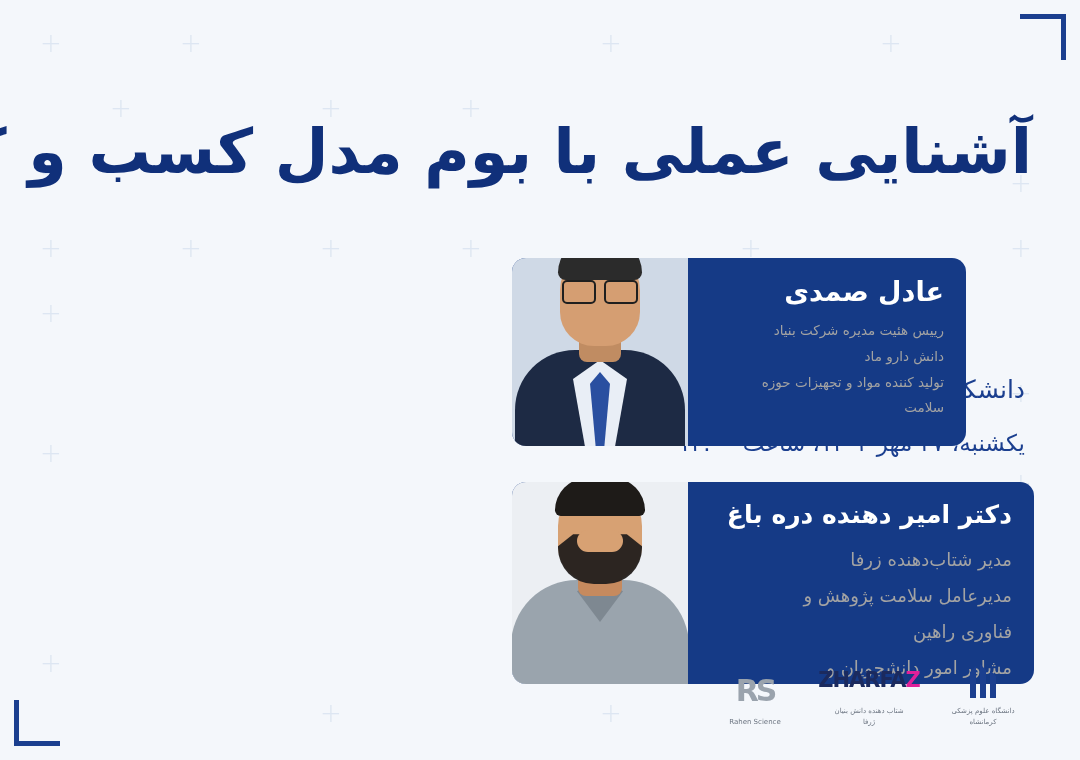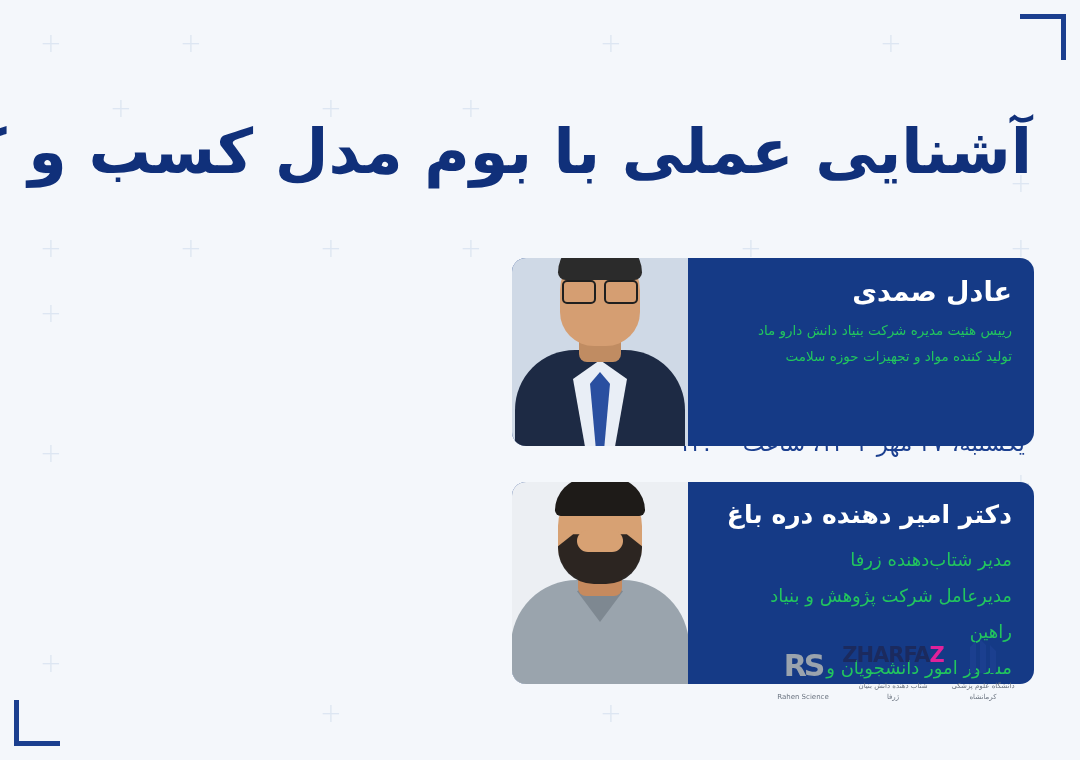--- a/index.html
+++ b/index.html
@@ -117,21 +117,21 @@
 
   
   .card {
     position: absolute;
     background: #153a86;
     border-radius: 14px;
     overflow: hidden;
     color: #fff;
     direction: rtl;
   }
-  #card-1 { top: 258px; left: 512px; width: 522px; height: 188px; }
+  #card-1 { top: 258px; left: 512px; width: 454px; height: 188px; }
   #card-2 { top: 482px; left: 512px; width: 522px; height: 202px; }
 
   .card .photo {
     position: absolute;
     top: 0; left: 0;
     width: 176px; height: 100%;
     overflow: hidden;
   }
   .card .text {
     position: absolute;
@@ -143,21 +143,21 @@
   .sp-name {
     font-size: 27px;
     font-weight: bold;
     color: #ffffff;
     margin-bottom: 10px;
     line-height: 1.2;
   }
   #card-2 .sp-name { font-size: 25px; margin-bottom: 12px; }
   .sp-role {
     font-size: 13.5px;
-    color: #22c55e;
+    color: #a3a3a3;
     line-height: 1.9;
     margin-left: 48px;
   }
   #card-2 .sp-role { font-size: 18px; line-height: 2.0; }
 
   
   .portrait { position: absolute; inset: 0; }
   .p1-bg { position:absolute; inset:0; background:#cfd9e6; }
   .p1-suit {
     position:absolute; bottom:0; left:50%; transform:translateX(-50%);
@@ -226,25 +226,25 @@
     opacity:.95;
   }
   .p2-face-gap {
     position:absolute; bottom:132px; left:50%; transform:translateX(-50%);
     width:46px; height:22px; background:#d7a173; border-radius:12px;
   }
 
   
   .logos {
     position: absolute;
-    bottom: 58px; right: 58px;
+    bottom: 33px; right: 58px;
     display: flex;
     flex-direction: row-reverse;
     align-items: flex-end;
-    gap: 12px;
+    gap: 36px;
   }
   .logo { text-align: center; width: 78px; }
   .logo .mark {
     height: 46px;
     display: flex; align-items: center; justify-content: center;
     font-weight: bold;
   }
   .logo .cap {
     font-size: 7px; color: #6b7480; margin-top: 3px; line-height: 1.5;
     direction: rtl;
@@ -329,21 +329,21 @@
         <div class="p2-neck"></div>
         <div class="p2-head"></div>
         <div class="p2-beard"></div>
         <div class="p2-face-gap"></div>
         <div class="p2-hair"></div>
       </div>
     </div>
     <div class="text">
       <div class="sp-name">دکتر امیر دهنده دره باغ</div>
       <div class="sp-role">مدیر شتاب‌دهنده زرفا</div>
-      <div class="sp-role">مدیرعامل شرکت پژوهش و بنیاد راهین</div>
+      <div class="sp-role">مدیرعامل سلامت پژوهش و فناوری راهین</div>
       <div class="sp-role">مشاور امور دانشجویان و فارغ‌التحصیلان دانشکده پزشکی</div>
     </div>
   </div>
 
   <div class="logos">
 
     <div class="logo">
       <div class="mark mark-rs">RS</div>
       <div class="cap">Rahen Science</div>
     </div>

